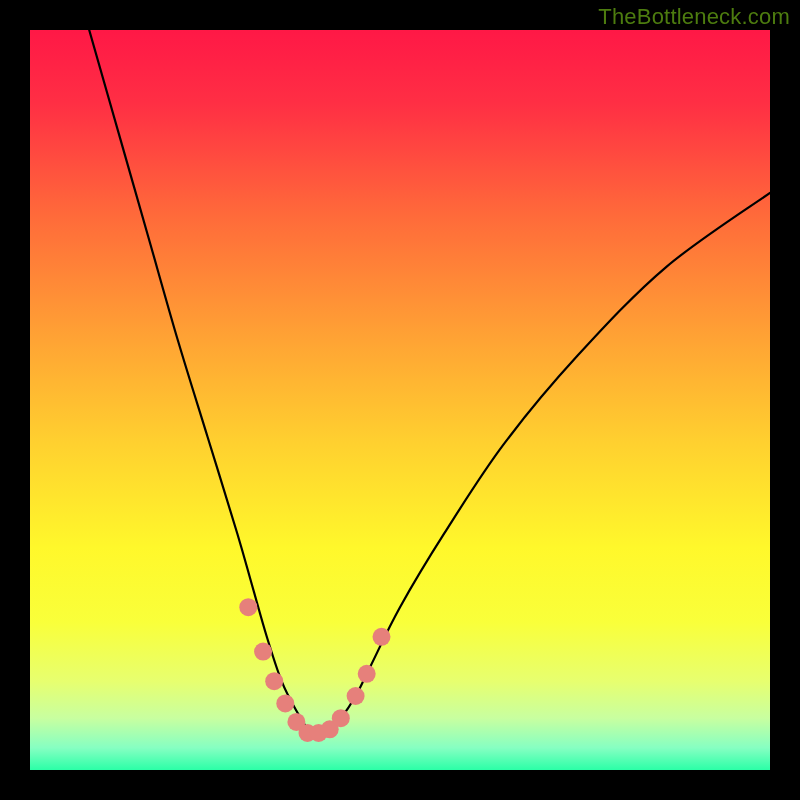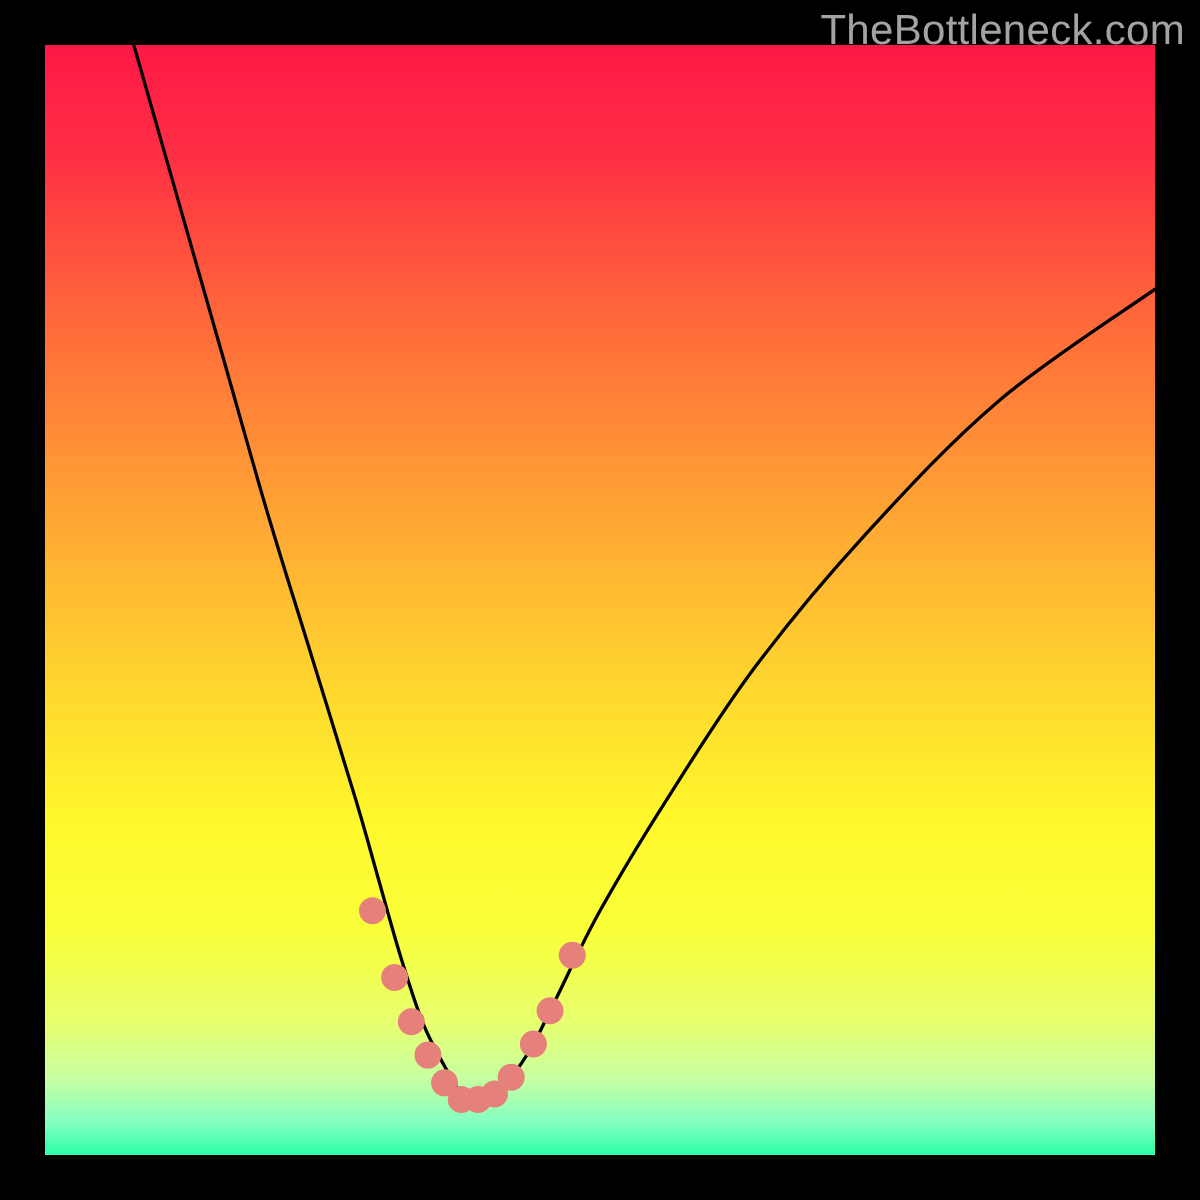--- a/index.html
+++ b/index.html
@@ -33,22 +33,22 @@
     position: absolute;
     inset: 0;
     width: 740px;
     height: 740px;
   }
   .watermark {
     position: absolute;
     top: 4px;
     right: 10px;
     font-family: Arial, Helvetica, sans-serif;
-    font-size: 28px;
-    color: #a3a3a3;
+    font-size: 22px;
+    color: #4d7c0f;
     font-weight: 500;
     letter-spacing: 0.2px;
   }
 </style>
 </head>
 <body>
 
 <div class="frame">
 
   <div class="plot-area">

